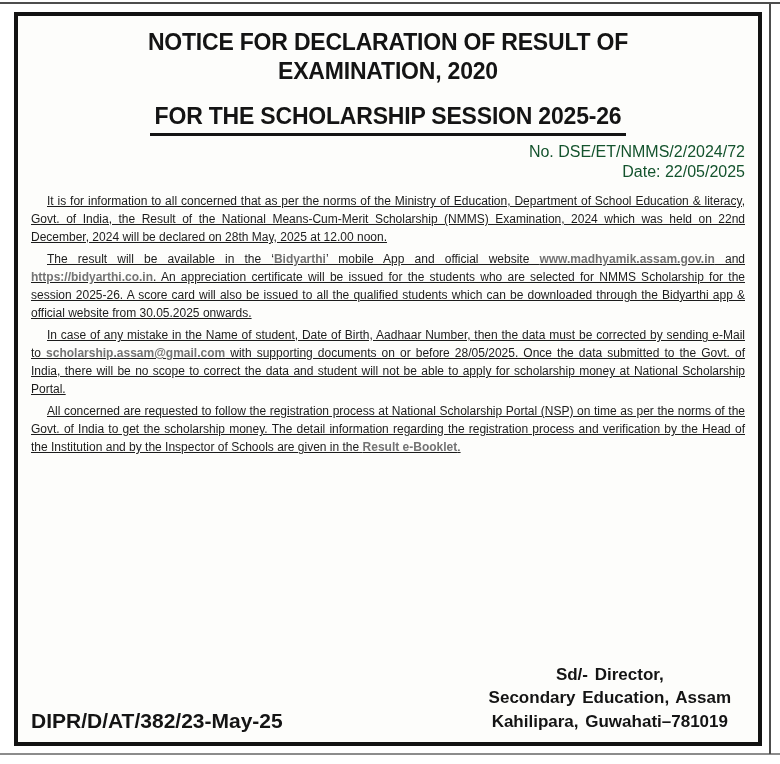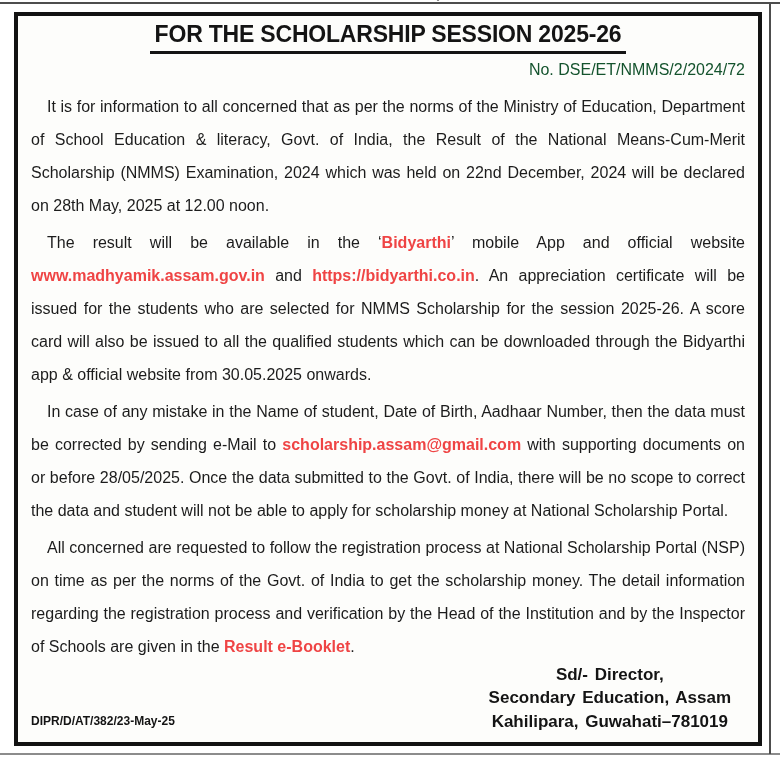--- a/index.html
+++ b/index.html
@@ -71,37 +71,38 @@
     font-size: 16px;
     line-height: 20px;
     margin-top: 6px;
     color: #14532d;
   }
   .paragraphs {
     margin-top: 3px;
   }
   .para {
     margin: 4px 0 0 0;
-    font-size: 16px;
-    line-height: 33px;
+    font-size: 12px;
+    line-height: 18px;
     text-align: justify;
     text-indent: 16px;
     color: #1c1c1c;
+    text-decoration: underline;
   }
   .para:first-child { margin-top: 7px; }
-  .para b { color: #ef4444; }
+  .para b { color: #737373; }
   .footer-row {
     margin-top: auto;
     display: flex;
     justify-content: space-between;
     align-items: flex-end;
   }
   .footer-ref {
     font-weight: bold;
-    font-size: 12px;
+    font-size: 21px;
     line-height: 24px;
     color: #141414;
     white-space: nowrap;
   }
   .signature-block {
     text-align: center;
     font-weight: bold;
     font-size: 17px;
     line-height: 23.5px;
     margin-right: 14px;
@@ -119,20 +120,21 @@
 <div class="notice-box">
 
   <div class="title-block">
       <div class="title-line"><span>NOTICE FOR DECLARATION OF RESULT OF</span></div>
       <div class="title-line"><span>EXAMINATION, 2020</span></div>
       <div class="title-line"><span class="underlined">FOR THE SCHOLARSHIP SESSION 2025-26</span></div>
     </div>
 
   <div class="ref-block">
     <div>No. DSE/ET/NMMS/2/2024/72</div>
+    <div>Date: 22/05/2025</div>
   </div>
 
   <div class="paragraphs">
       <p class="para"><span>It is for information to all concerned that as per the norms of the Ministry of Education, Department of School Education &amp; literacy, Govt. of India, the Result of the National Means-Cum-Merit Scholarship (NMMS) Examination, 2024 which was held on 22nd December, 2024 will be declared on 28th May, 2025 at 12.00 noon.</span></p>
       <p class="para"><span>The result will be available in the ‘</span><b>Bidyarthi</b><span>’ mobile App and official website </span><b>www.madhyamik.assam.gov.in</b><span> and </span><b>https://bidyarthi.co.in</b><span>. An appreciation certificate will be issued for the students who are selected for NMMS Scholarship for the session 2025-26. A score card will also be issued to all the qualified students which can be downloaded through the Bidyarthi app &amp; official website from 30.05.2025 onwards.</span></p>
       <p class="para"><span>In case of any mistake in the Name of student, Date of Birth, Aadhaar Number, then the data must be corrected by sending e-Mail to </span><b>scholarship.assam@gmail.com</b><span> with supporting documents on or before 28/05/2025. Once the data submitted to the Govt. of India, there will be no scope to correct the data and student will not be able to apply for scholarship money at National Scholarship Portal.</span></p>
       <p class="para"><span>All concerned are requested to follow the registration process at National Scholarship Portal (NSP) on time as per the norms of the Govt. of India to get the scholarship money. The detail information regarding the registration process and verification by the Head of the Institution and by the Inspector of Schools are given in the </span><b>Result e-Booklet</b><span>.</span></p>
     </div>
 
   <div class="footer-row">

